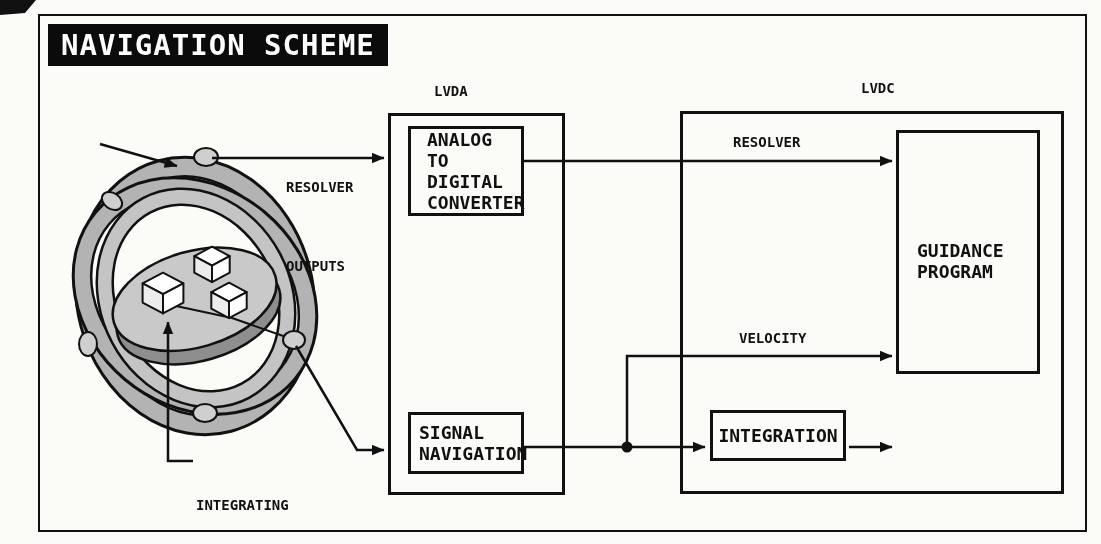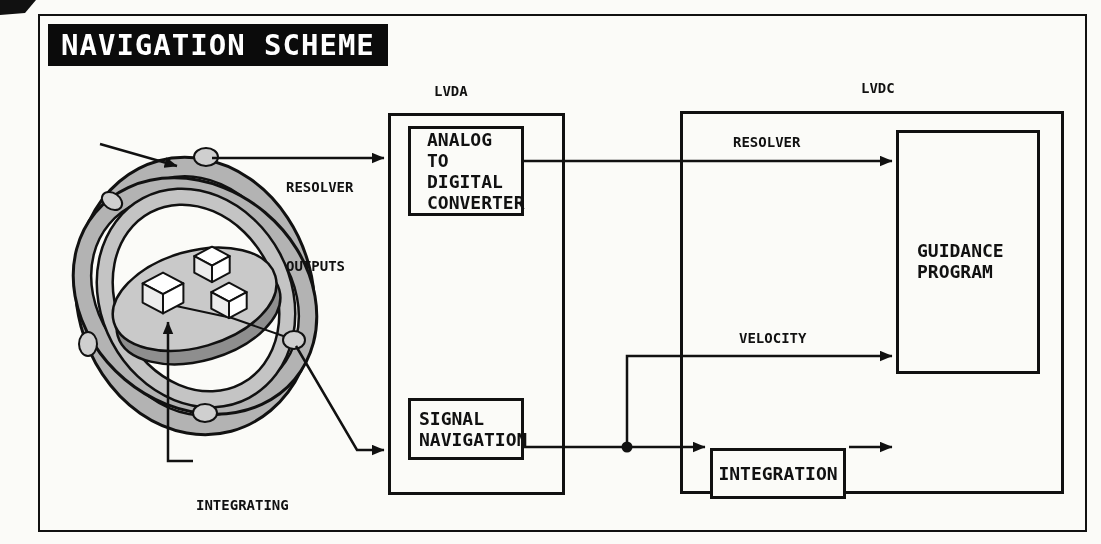--- a/index.html
+++ b/index.html
@@ -123,35 +123,35 @@
 
   <div class="ui cbox" style="left:388px;top:113px;width:177px;height:382px;"></div>
 
   <div class="ui wbox" style="left:408px;top:126px;width:116px;height:90px;padding-left:16px;">
     <div class="box-text">ANALOG</div>
     <div class="box-text">TO</div>
     <div class="box-text">DIGITAL</div>
     <div class="box-text">CONVERTER</div>
   </div>
 
-  <div class="ui wbox" style="left:408px;top:398px;width:116px;height:62px;padding-left:8px;">
+  <div class="ui wbox" style="left:408px;top:412px;width:116px;height:62px;padding-left:8px;">
     <div class="box-text">SIGNAL</div>
     <div class="box-text">NAVIGATION</div>
   </div>
 
   <div class="ui label" style="left:861px;top:77px;">LVDC</div>
 
   <div class="ui cbox" style="left:680px;top:111px;width:384px;height:383px;"></div>
 
   <div class="ui wbox" style="left:896px;top:130px;width:144px;height:244px;padding-left:18px;">
     <div class="box-text" style="position:relative;top:9px;">GUIDANCE</div>
     <div class="box-text" style="position:relative;top:9px;">PROGRAM</div>
   </div>
 
-  <div class="ui wbox center" style="left:710px;top:448px;width:136px;height:51px;">
+  <div class="ui wbox center" style="left:710px;top:410px;width:136px;height:51px;">
     <div class="box-text">INTEGRATION</div>
   </div>
 
   <div class="ui label" style="left:733px;top:131px;">RESOLVER</div>
 
   <div class="ui label" style="left:739px;top:327px;">VELOCITY</div>
 
 </div>
 
 </body></html>

